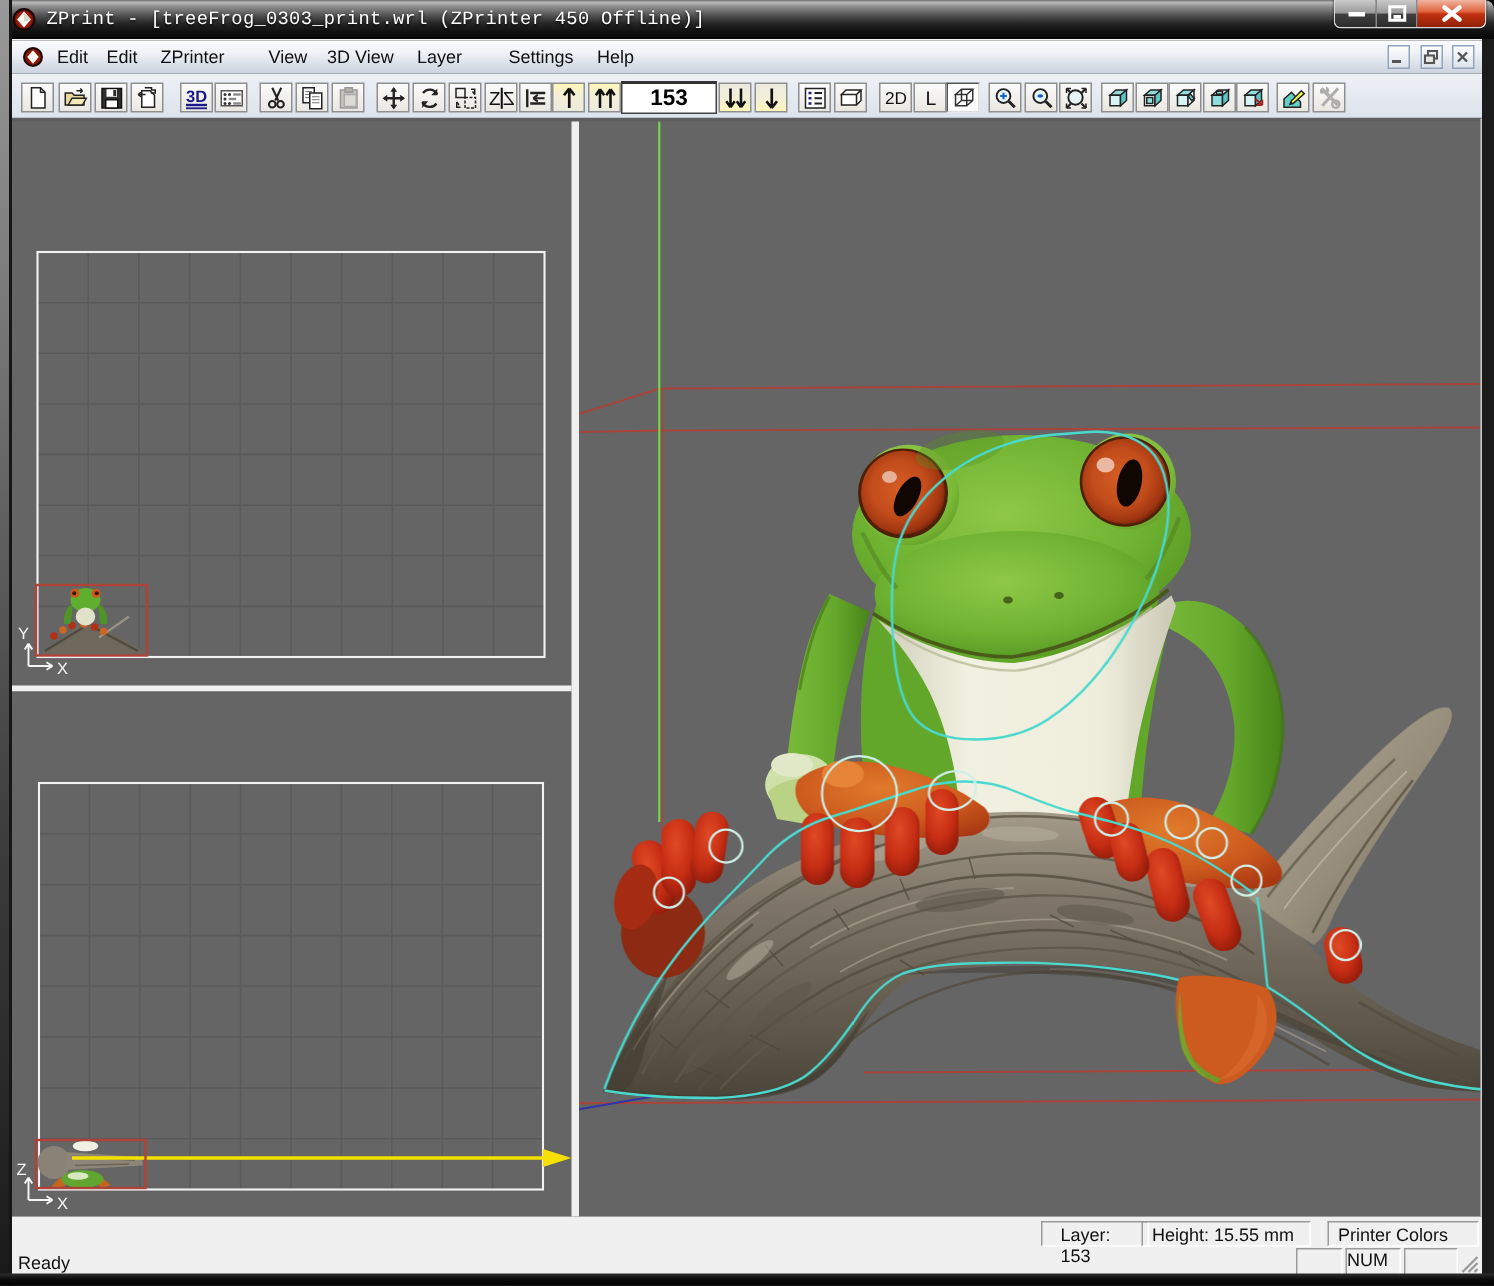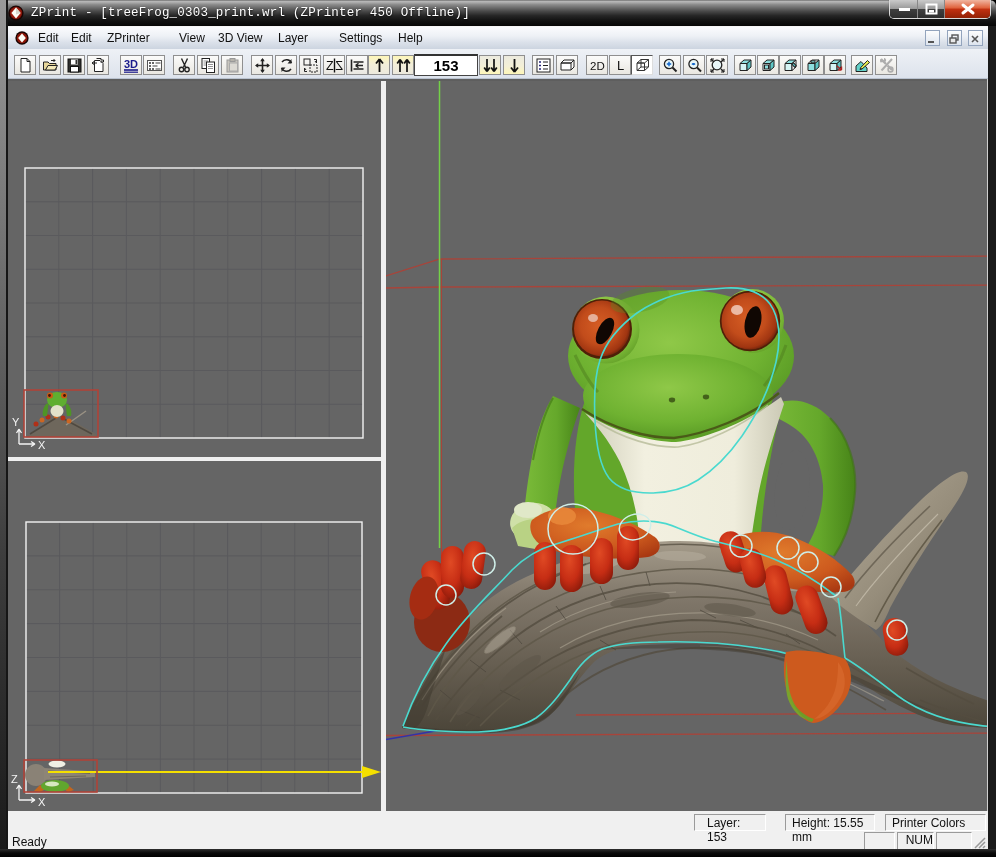--- a/index.html
+++ b/index.html
@@ -60,21 +60,21 @@
 #vsplit { position:absolute; left:381px; top:81px; width:5px; height:730px; background:#efefef; }
 #view3d { position:absolute; left:386px; top:81px; width:601px; height:730px; background:#656565; }
 #topline { position:absolute; left:8px; top:79px; width:980px; height:2px; background:#5e5e5e; }
 
 
 #statusarea { position:absolute; left:0px; top:811px; width:996px; height:40px; background:#f0f0f0; }
 .sbox { position:absolute; top:3px; height:17px; border:1px solid; border-color:#9a9a9a #fff #fff #9a9a9a;
   font-size:12px; color:#111; padding:1px 6px 0 6px; }
 #ready { position:absolute; left:12px; top:24px; font-size:12px; color:#111; }
 .sbox2 { position:absolute; top:21px; height:20px; border:1px solid; border-color:#9a9a9a #fff #fff #9a9a9a;
-  font-size:12px; color:#111; text-align:right; }
+  font-size:12px; color:#111; text-align:left; }
 #grip { position:absolute; right:10px; top:24px; width:14px; height:14px; }
 </style>
 </head>
 <body>
 <div id="win">
   <div id="titlebar">
     <svg id="appicon" viewBox="0 0 16 16">
       <circle cx="8" cy="8" r="7.6" fill="#1a0503"></circle>
       <circle cx="8" cy="8" r="6.2" fill="#7a1208"></circle>
       <circle cx="8" cy="8" r="5.4" fill="#9c1b0c"></circle>
@@ -628,21 +628,21 @@
         <circle cx="788" cy="548" r="11"></circle>
         <circle cx="808" cy="562" r="10"></circle>
         <circle cx="831" cy="587" r="10"></circle>
         <circle cx="897" cy="630" r="10"></circle>
       </g>
     </svg>
   </div>
 
   <div id="statusarea">
     <div class="sbox" style="left:694px; width:72px;padding-left:12px;">Layer: 153</div>
-    <div class="sbox" style="left:785px; width:90px;">Height: 15.55 mm</div>
+    <div class="sbox" style="left:761px; width:113px;">Height: 15.55 mm</div>
     <div class="sbox" style="left:885px; width:101px;">Printer Colors</div>
     <div id="ready">Ready</div>
     <div class="sbox2" style="left:864px; width:31px;"></div>
     <div class="sbox2" style="left:897px; width:37px;">NUM</div>
     <div class="sbox2" style="left:936px; width:36px;"></div>
     <svg id="grip" viewBox="0 0 14 14">
         <path d="M13 3 L3 13 M13 7 L7 13 M13 11 L11 13" stroke="#999" stroke-width="1.5"></path>
       </svg>
   </div>
 

